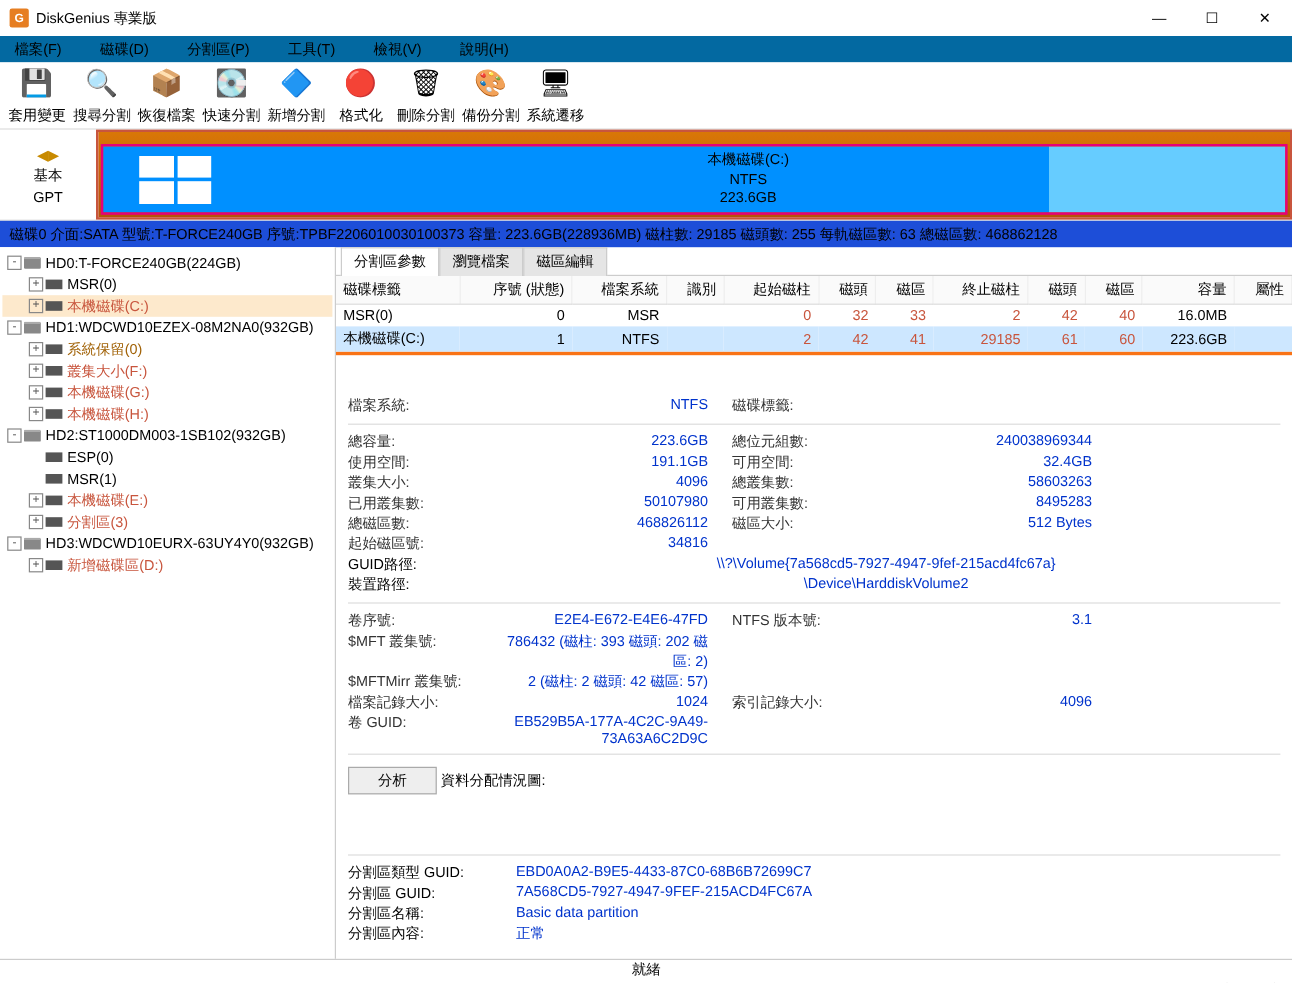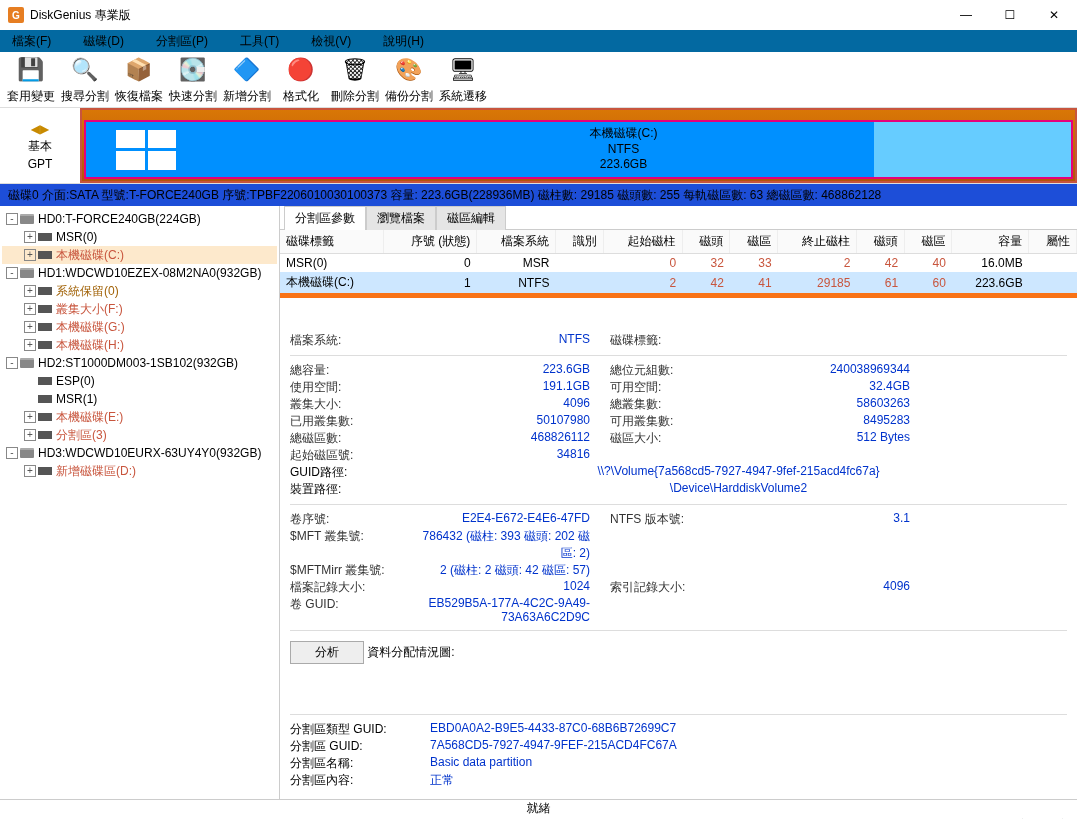--- a/index.html
+++ b/index.html
@@ -28,21 +28,21 @@
 .tree .tw { display:inline-block; width:12px; height:12px; border:1px solid #888; text-align:center; line-height:9px; font-size:10px; margin-right:2px; color:#555;}
 .tree .diskico { width:14px; height:10px; background:#888; border-radius:1px; margin-right:4px; display:inline-block; border-top:2px solid #aaa;}
 .tree .partico { width:14px; height:8px; background:#555; margin-right:4px; display:inline-block;}
 .tree .orange { color:#c8553d; }
 .tree .blue { color:#a16207; }
 .tree .sel { background:#fde9cc; }
 .right { flex: 1; display: flex; flex-direction: column; min-width: 0; }
 .tabs { height: 24px; display: flex; align-items: end; border-bottom: 1px solid #ccc; padding-left:4px; gap:0;}
 .tabs .tab { padding: 3px 10px; border: 1px solid #ccc; border-bottom: none; background: #e5e5e5; position:relative; top:1px;}
 .tabs .tab.active { background:#fff; }
-.grid { border-bottom:5px solid #f97316; }
+.grid { border-bottom:3px solid #f97316; }
 .grid table { width:100%; border-collapse: collapse; }
 .grid th { text-align:right; font-weight:normal; padding:3px 6px; border-bottom:1px solid #ddd; background:#fafafa; border-right:1px solid #eee;}
 .grid th:first-child, .grid td:first-child { text-align:left; }
 .grid td { text-align:right; padding:2px 6px; }
 .grid tr.selrow td { background:#cde7ff; }
 .grid .redc { color:#c8553d; }
 .details { flex:1; overflow:auto; padding:8px 10px;margin-top:26px; }
 .details hr { margin:6px 0; border:none; border-top:1px solid #ddd; }
 .details .col4 { display:grid; grid-template-columns: 120px 200px 120px 200px; }
 .details .col4 .v { color:#0033cc; text-align:right; padding-right:20px;}

